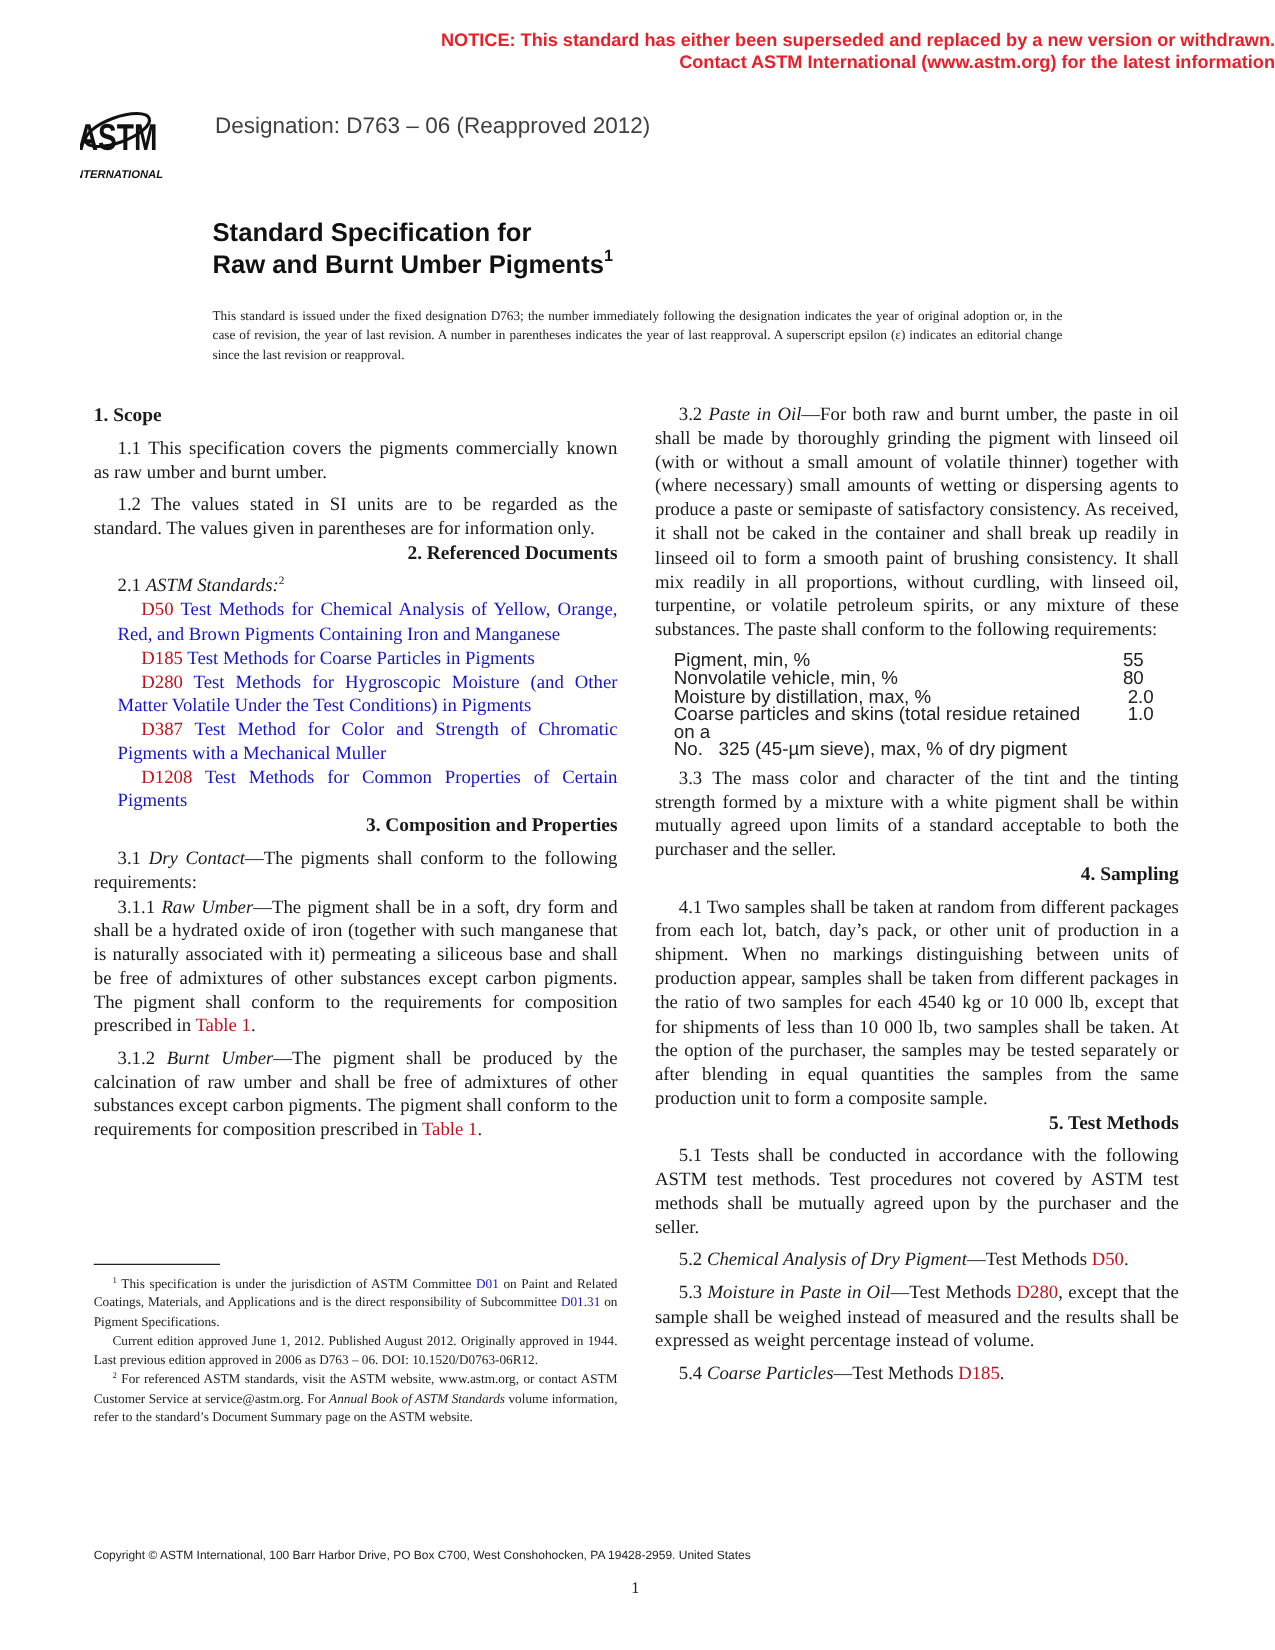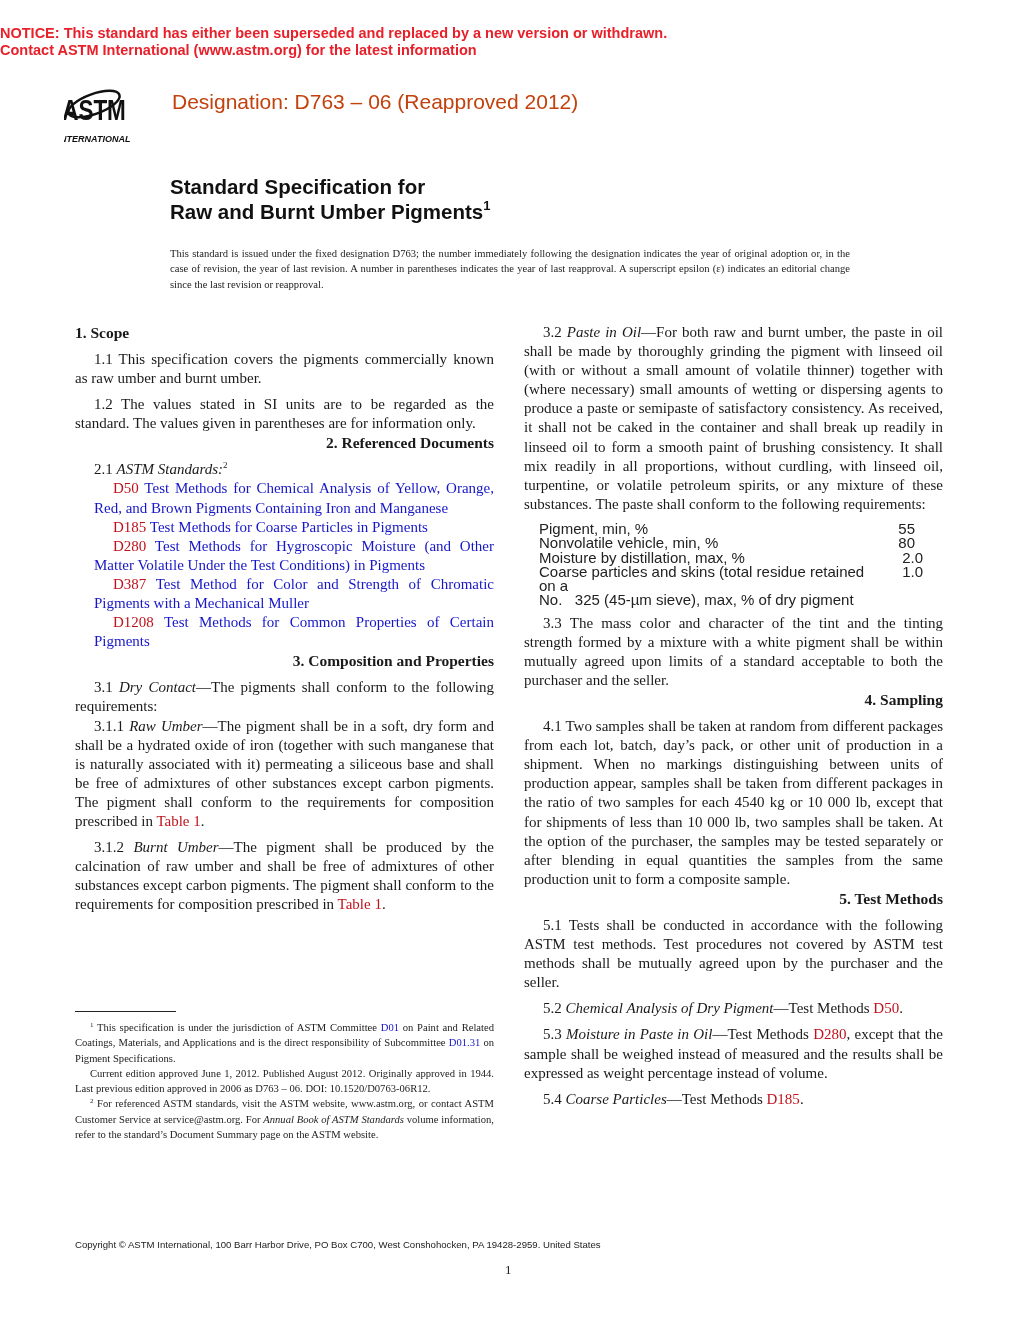--- a/index.html
+++ b/index.html
@@ -1,19 +1,19 @@
 <!DOCTYPE html>
 <html><head>
 <meta charset="utf-8">
 <style>
   html, body { margin: 0; padding: 0; background: #ffffff; }
   body { width: 1020px; height: 1320px; position: relative; overflow: hidden; color: #1a1a1a; }
-  .notice { position: absolute; left: 0; top: 25px; width: 1020px; text-align: left; color: #e8202a; font-family: "Liberation Sans", sans-serif; font-weight: bold; font-size: 14.5px; line-height: 17px; }
+  .notice { position: absolute; left: 0; top: 25px; width: 1020px; text-align: right; color: #e8202a; font-family: "Liberation Sans", sans-serif; font-weight: bold; font-size: 14.5px; line-height: 17px; }
   .logo { position: absolute; left: 64px; top: 76px; width: 100px; height: 70px; }
-  .designation { position: absolute; left: 172px; top: 90px; font-family: "Liberation Sans", sans-serif; font-size: 21px; color: #c2410c; }
+  .designation { position: absolute; left: 172px; top: 90px; font-family: "Liberation Sans", sans-serif; font-size: 18px; color: #404040; }
   .title { position: absolute; left: 170px; top: 174px; font-family: "Liberation Sans", sans-serif; font-weight: bold; font-size: 20.5px; line-height: 25px; color: #111; }
   .title sup { font-size: 13px; vertical-align: 9px; line-height: 0; }
   .issued { position: absolute; left: 170px; top: 246px; width: 680px; font-family: "Liberation Serif", serif; font-size: 10.6px; line-height: 15.4px; color: #222; text-align: justify; }
   .col { position: absolute; top: 323px; width: 419px; font-family: "Liberation Serif", serif; font-size: 15px; line-height: 19.1px; color: #1a1a1a; }
   .col.left { left: 75px; }
   .col.right { left: 524px; }
   .col p { margin: 0; text-align: justify; text-indent: 19px; }
   .col p.gap { margin-top: 7px; }
   h2 { margin: 0; font-family: Liberation Serif, serif; font-weight: bold; font-size: 15.5px; line-height: 20px; }
   h2.sec { margin-bottom: 7px; text-align: right; }

